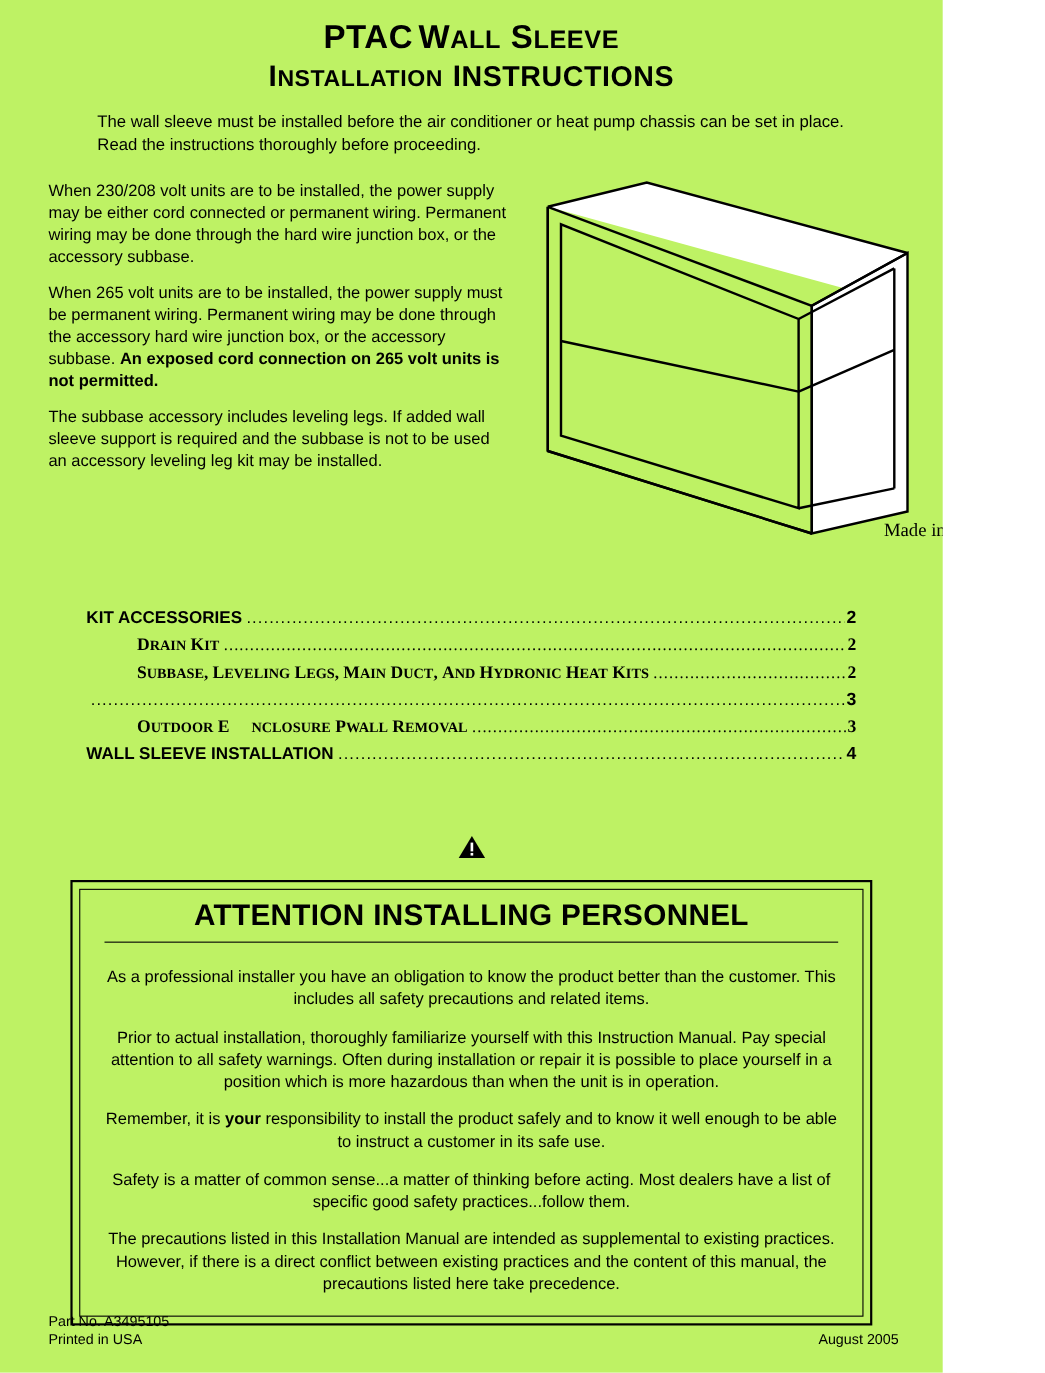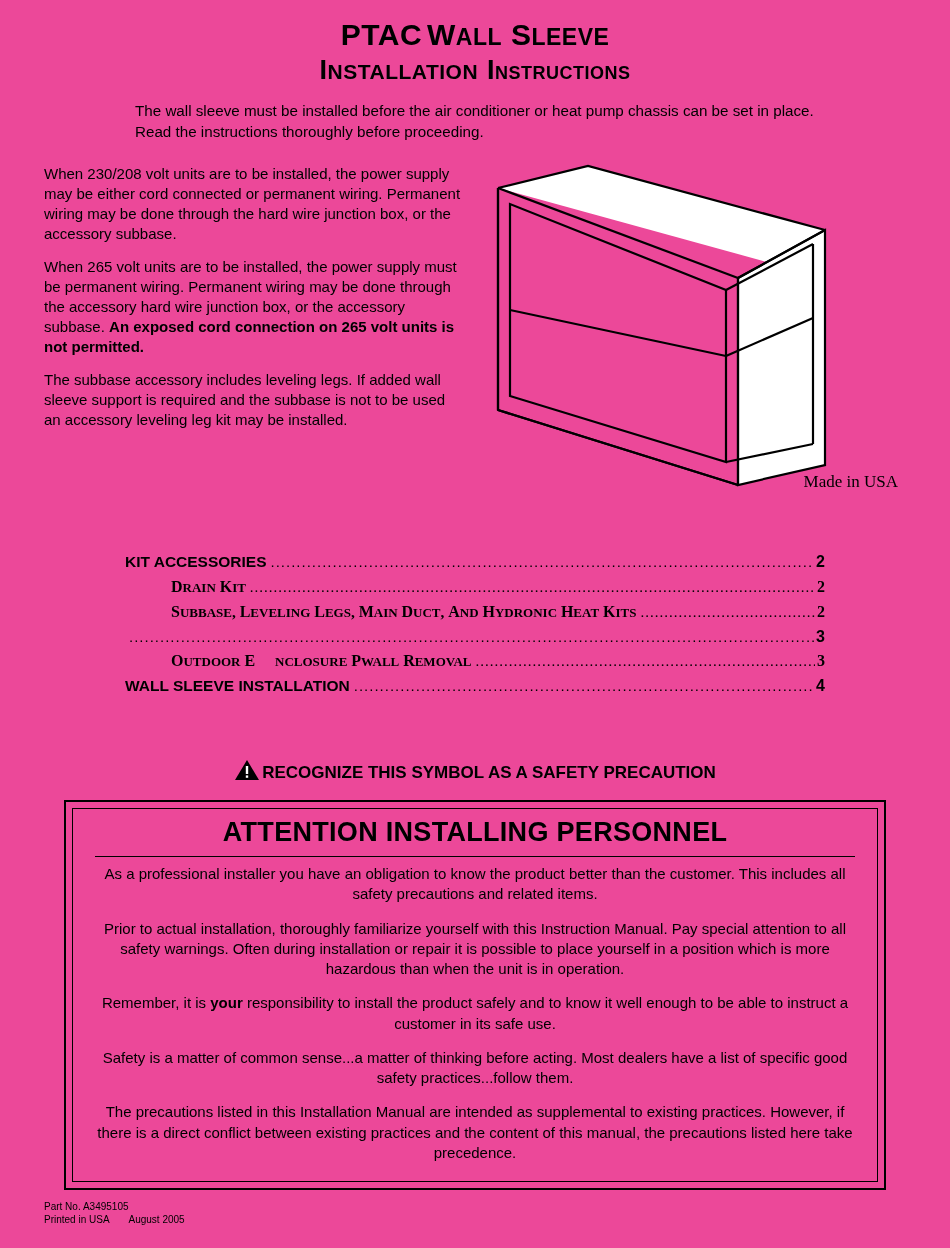--- a/index.html
+++ b/index.html
@@ -2,23 +2,23 @@
 <html><head>
 <meta charset="utf-8">
 <style>
   html, body {
     margin: 0;
     padding: 0;
     background: #ffffff;
   }
   .page {
     position: relative;
-    width: 950px;
+    width: 857px;
     height: 1248px;
-    background: #ec4899;
+    background: #bef264;
     font-family: "Liberation Sans", sans-serif;
     color: #000000;
     overflow: hidden;
     box-sizing: border-box;
   }
 
   
   .title-block {
     text-align: center;
     padding-top: 18px;
@@ -124,55 +124,56 @@
     border: 1px solid #000;
     padding: 8px 22px 16px 22px;
   }
   .attention-title {
     text-align: center;
     font-weight: bold;
     font-size: 27px;
     letter-spacing: 0.3px;
     padding-bottom: 8px;
     border-bottom: 1px solid #000;
-    margin-bottom: 7px;
+    margin-bottom: 22px;
   }
   .attention-inner p {
     margin: 0 0 14px 0;
     text-align: center;
     font-size: 15px;
     line-height: 1.35;
   }
   .attention-inner p:last-child { margin-bottom: 2px; }
   .attention-inner b { font-weight: bold; }
 
   
   .footer {
     position: absolute;
     left: 44px;
     right: 40px;
     bottom: 22px;
     display: flex;
+    justify-content: space-between;
     align-items: flex-end;
-    font-size: 10px;
+    font-size: 13px;
     line-height: 1.32;
   }
   .footer .right { text-align: right; }
 </style>
 </head>
 <body>
 
 <div class="page">
 
   <div class="title-block">
     <div class="title-line">
       <span class="big">PTAC</span><span>&nbsp;</span><span class="big"><span id="t-ws"><span style="font-size: 30px;">W</span><span style="font-size: 23px;">ALL</span> <span style="font-size: 30px;">S</span><span style="font-size: 23px;">LEEVE</span></span></span>
     </div>
     <div class="title-line">
-      <span class="big"><span id="t-ii"><span style="font-size: 27px;">I</span><span style="font-size: 21px;">NSTALLATION</span> <span style="font-size: 27px;">I</span><span style="font-size: 18px;">NSTRUCTIONS</span></span></span>
+      <span class="big"><span id="t-ii"><span style="font-size: 27px;">I</span><span style="font-size: 21px;">NSTALLATION</span> <span style="font-size: 27px;">I</span><span style="font-size: 26px;">NSTRUCTIONS</span></span></span>
     </div>
   </div>
 
   <div class="intro">The wall sleeve must be installed before the air conditioner or heat pump chassis can be set in place. Read the instructions thoroughly before proceeding.</div>
 
   <div class="mid">
     <div class="left-col">
       <p>When 230/208 volt units are to be installed, the power supply may be either cord connected or permanent wiring. Permanent wiring may be done through the hard wire junction box, or the accessory subbase.</p>
       <p><span>When 265 volt units are to be installed, the power supply must be permanent wiring. Permanent wiring may be done through the accessory hard wire junction box, or the accessory subbase. </span><b>An exposed cord connection on 265 volt units is not permitted.</b></p>
       <p>The subbase accessory includes leveling legs. If added wall sleeve support is required and the subbase is not to be used an accessory leveling leg kit may be installed.</p>
@@ -246,21 +247,20 @@
     </div>
 
   <div class="safety-line">
     <span class="tri-icon">
       <svg width="26" height="22" viewBox="0 0 26 22">
         <polygon points="13,1 25,21 1,21" fill="#000"></polygon>
         <rect x="11.8" y="7" width="2.4" height="8" fill="#fff"></rect>
         <rect x="11.8" y="16.4" width="2.4" height="2.4" fill="#fff"></rect>
       </svg>
     </span>
-    <span>RECOGNIZE THIS SYMBOL AS A SAFETY PRECAUTION</span>
   </div>
 
   <div class="attention-box">
     <div class="attention-inner">
       <div class="attention-title">ATTENTION INSTALLING PERSONNEL</div>
       <div id="attention-paras">
           <p>As a professional installer you have an obligation to know the product better than the customer.  This includes all safety precautions and related items.</p>
           <p>Prior to actual installation, thoroughly familiarize yourself with this Instruction Manual. Pay special attention to all safety warnings. Often during installation or repair it is possible to place yourself in a position which is more hazardous than when the unit is in operation.</p>
           <p>Remember, it is <b>your</b> responsibility to install the product safely and to know it well enough to be able to instruct a customer in its safe use.</p>
           <p>Safety is a matter of common sense...a matter of thinking before acting. Most dealers have a list of specific good safety practices...follow them.</p>

